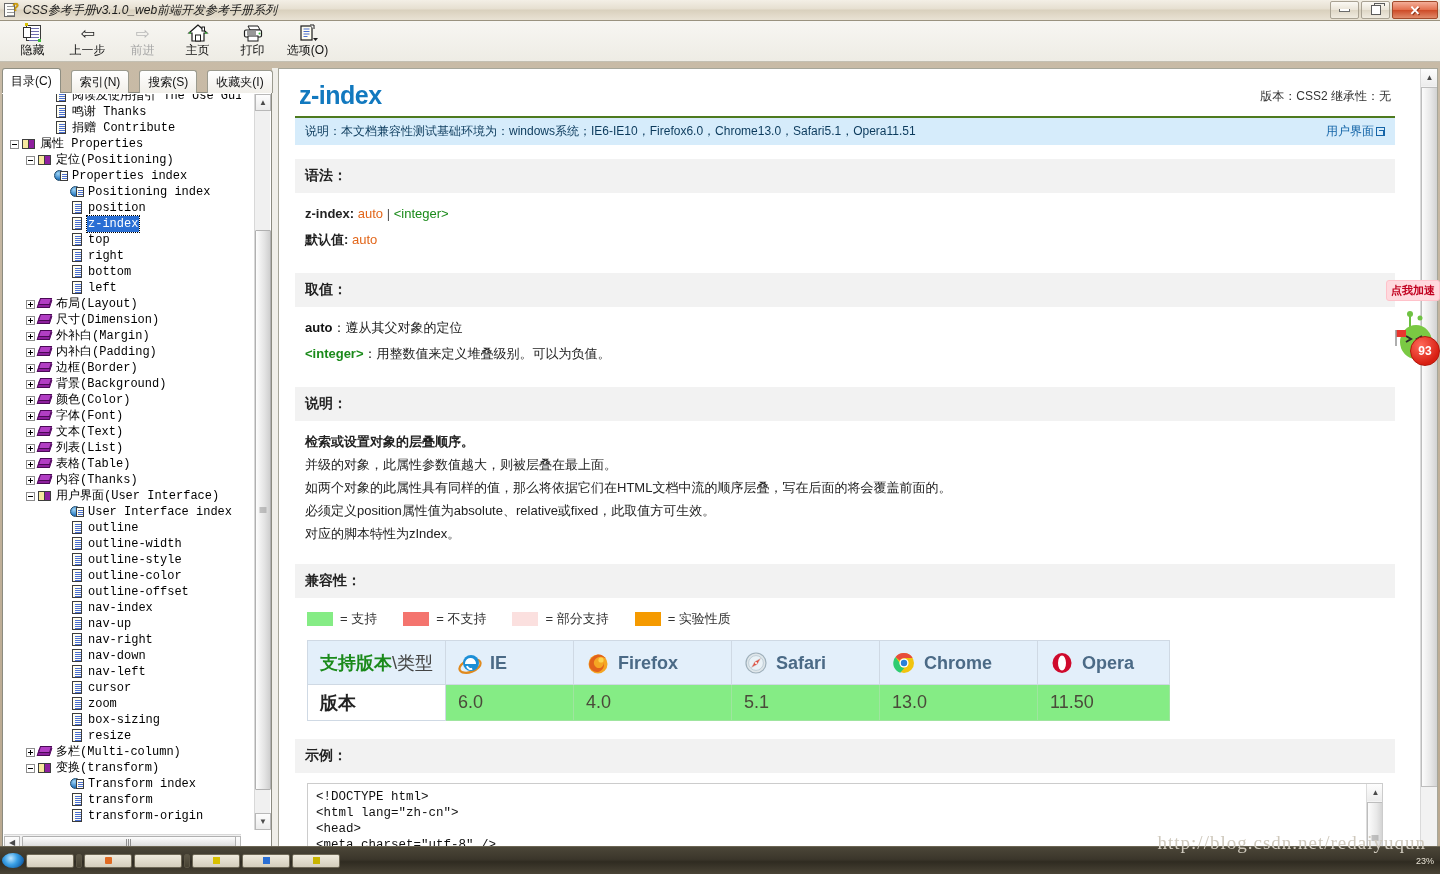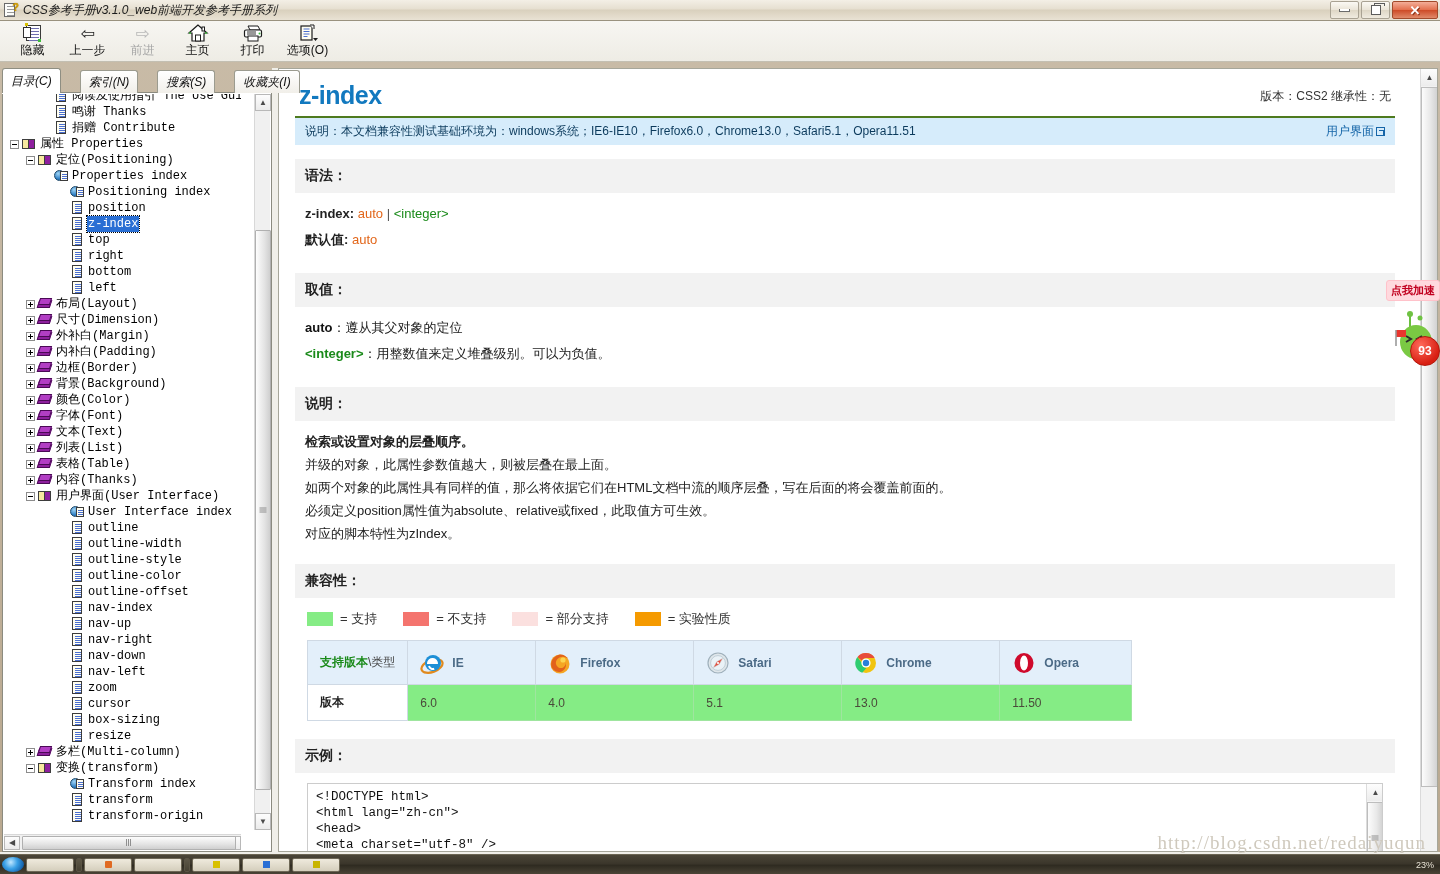--- a/index.html
+++ b/index.html
@@ -87,23 +87,22 @@
   .ico-hide .lf { position:absolute; left:1px; top:4px; width:8px; height:11px; background:#fff; border:1px solid #2f2f2f; }
   .ico-hide .dot { position:absolute; left:3px; top:0px; width:3px; height:3px; background:#d8c000; }
   .ico-hide .dot2 { position:absolute; left:16px; top:16px; width:3px; height:3px; background:#3bbf3b; }
 
   .ico-arrow { color:#1a1a1a; font-size:17px; line-height:20px; text-align:center; font-family:"DejaVu Sans", sans-serif; }
   .ico-arrow.dis { color:#b7b7b7; }
 
   
   .tabs {
     position: absolute; left: 2px; top: 68px; width: 240px; height: 25px;
-    display: flex; align-items: flex-end; gap: 17px;
+    display: flex; align-items: flex-end; gap: 8px;
     z-index: 6;
-    font-style: italic;
   }
   .tab {
     height: 23px; padding: 0 8px; font-size: 12px; color: #111;
     background: linear-gradient(to bottom, #ffffff 0%, #f1efe9 100%);
     border: 1px solid #9b9b8f; border-bottom: none;
     border-radius: 3px 3px 0 0;
     display: flex; align-items: center; margin-right: 2px;
     white-space: nowrap;
   }
   .tab.active {
@@ -250,21 +249,21 @@
   .legend .item { display: flex; align-items: center; gap: 7px; }
   .sw { width: 26px; height: 14px; display: inline-block; }
   .sw.yes { background: #85ec85; }
   .sw.no { background: #f4746e; }
   .sw.part { background: #fbe0df; }
   .sw.exp2 { background: #f59a00; }
 
   
   .ctable { border-collapse: collapse; margin: 2px 0 0 12px; }
   .ctable th, .ctable td {
-    border: 1px solid #cfd9e4; font-size: 12px; text-align: left;
+    border: 1px solid #cfd9e4; font-size: 18px; text-align: left;
     height: 36px; padding: 0 12px; color: #444; font-weight: normal;
   }
   .ctable thead th { background: #e3effa; color: #3f5c78; height: 44px; }
   .ctable thead th.first { color: #1a8a1a; font-weight: bold; }
   .ctable thead th.first .sl { color: #444; font-weight: normal; }
   .ctable tbody td.first { background: #fff; color: #222; font-weight: bold; border-color:#cfd9e4; }
   .ctable tbody td.yes { background: #85ec85; color: #4a4a3a; border-color:#9fe59f; }
   .bicon { width: 24px; height: 24px; vertical-align: middle; margin-right: 8px; }
   .bname { vertical-align: middle; font-weight: bold; color: #4b6a86; }
 
@@ -318,21 +317,21 @@
   .ad-badge {
     position: absolute; right: 0px; top: 56px; width: 30px; height: 30px; border-radius: 50%;
     background: radial-gradient(circle at 35% 30%, #ff6a5a, #d81f12 70%);
     color: #fff; font-size: 12px; font-weight: bold; display: flex; align-items: center; justify-content: center;
     border: 1px solid #b3170c;
     text-align: right;
   }
 
   
   .taskbar {
-    position: absolute; left: 0; bottom: 0; width: 1440px; height: 20px;
+    position: absolute; left: 0; bottom: 0; width: 1440px; height: 28px;
     background: linear-gradient(to bottom, #4b4638 0%, #3b362b 45%, #2f2b21 55%, #4a4436 100%);
     display: flex; align-items: center; gap: 2px; padding-left: 2px;
     border-top: 1px solid #6b6553;
   }
   .startorb {
     width: 22px; height: 15px; border-radius: 50%;
     background: radial-gradient(circle at 40% 35%, #bfe6ff 0%, #3aa0e6 40%, #1666b0 75%, #0d3f73 100%);
     flex: none;
   }
   .tbtn {
@@ -758,29 +757,29 @@
               <span class="p"></span>
             </span>
             <span class="tlabel">nav-left</span>
           </div>
           <div class="trow">
             <span style="display:inline-block;width:54px;flex:none"></span>
             <span class="exp none"></span>
             <span class="tico page">
               <span class="p"></span>
             </span>
+            <span class="tlabel">cursor</span>
+          </div>
+          <div class="trow">
+            <span style="display:inline-block;width:54px;flex:none"></span>
+            <span class="exp none"></span>
+            <span class="tico page">
+              <span class="p"></span>
+            </span>
             <span class="tlabel">zoom</span>
-          </div>
-          <div class="trow">
-            <span style="display:inline-block;width:54px;flex:none"></span>
-            <span class="exp none"></span>
-            <span class="tico page">
-              <span class="p"></span>
-            </span>
-            <span class="tlabel">cursor</span>
           </div>
           <div class="trow">
             <span style="display:inline-block;width:54px;flex:none"></span>
             <span class="exp none"></span>
             <span class="tico page">
               <span class="p"></span>
             </span>
             <span class="tlabel">box-sizing</span>
           </div>
           <div class="trow">

